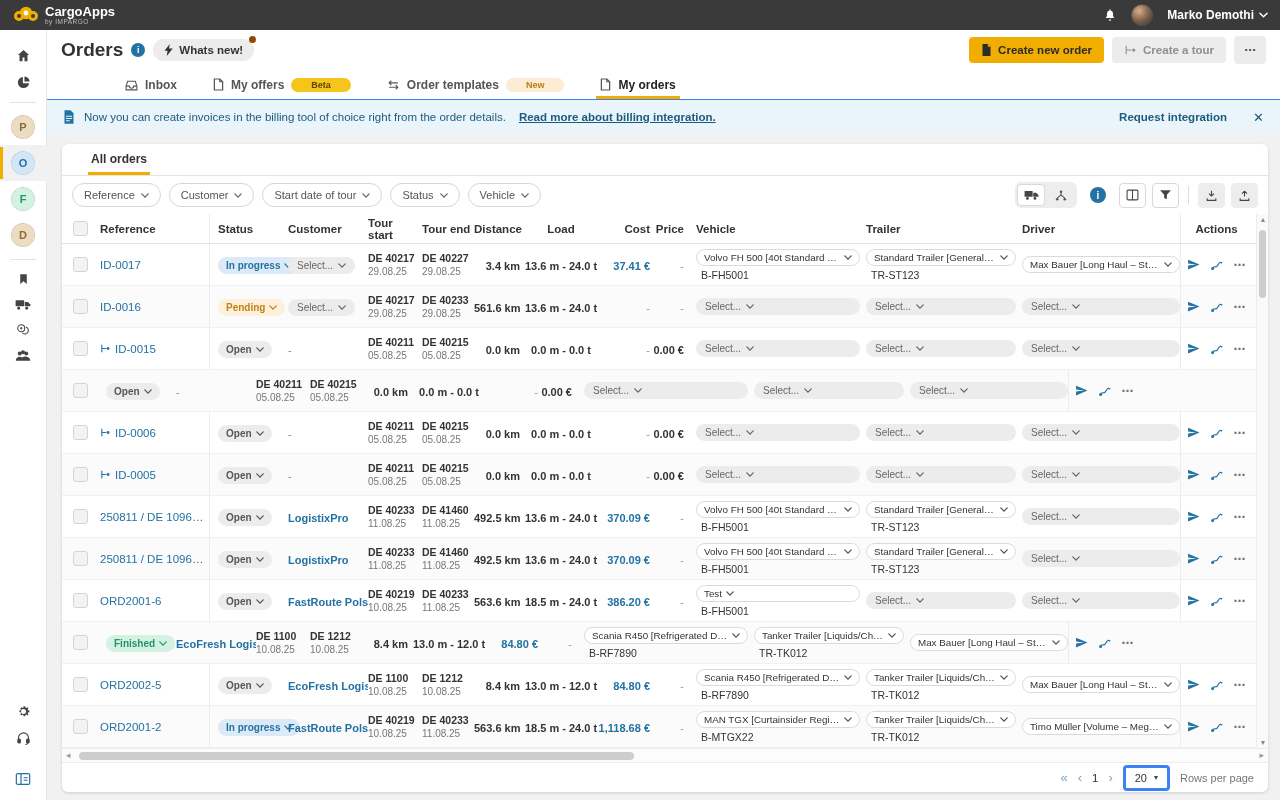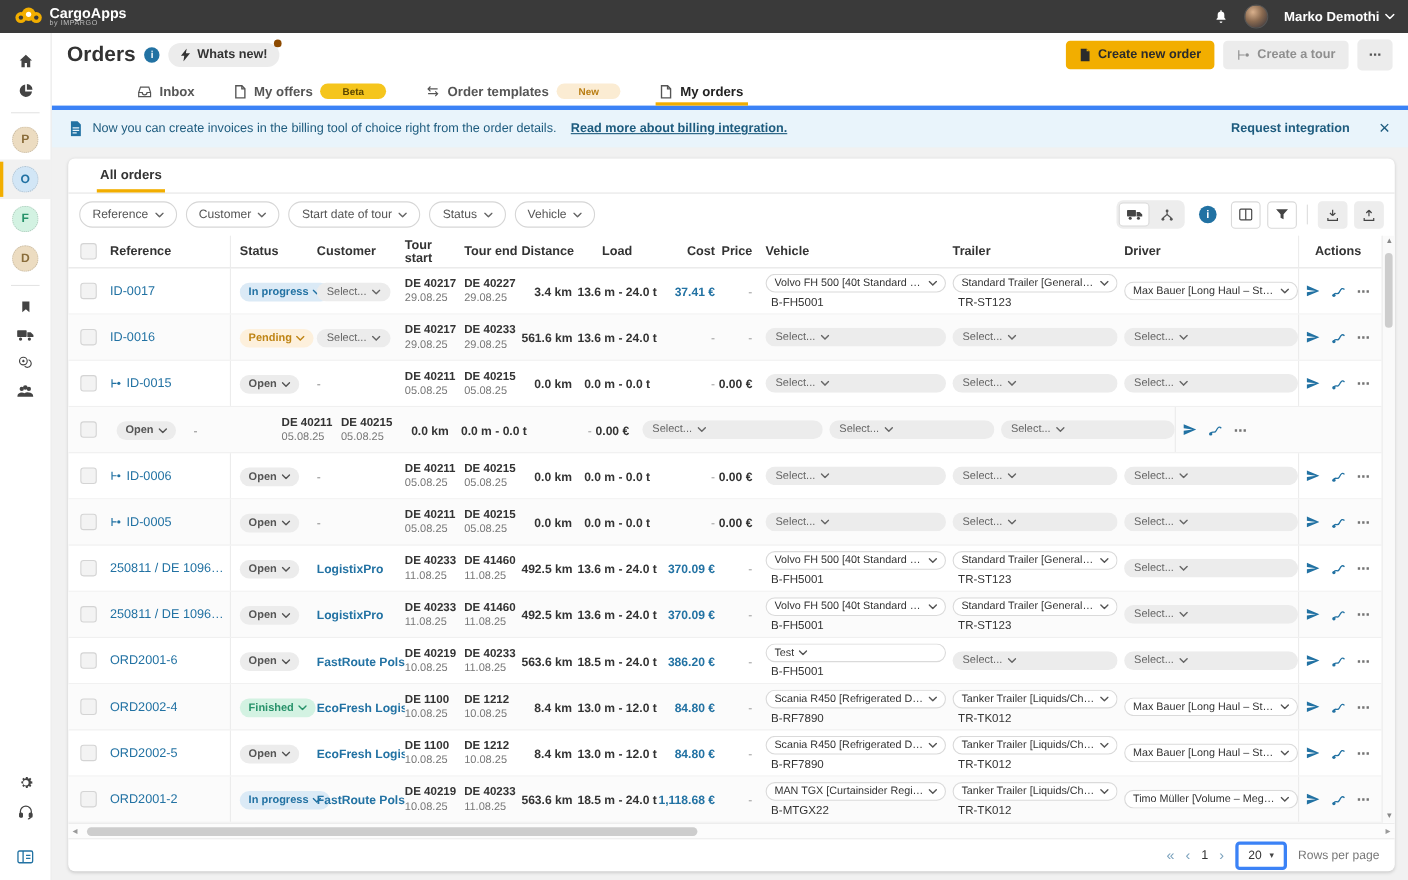--- a/index.html
+++ b/index.html
@@ -27,21 +27,21 @@
   .page-title { font-size:19px; font-weight:bold; color:#333; }
   .info-dot { width:14px; height:14px; border-radius:50%; background:#2272a3; color:#fff; font-size:9px; font-weight:bold; display:flex; align-items:center; justify-content:center; cursor:pointer; }
   .whatsnew { position:relative; background:#ececec; border:none; border-radius:14px; padding:5px 11px; font-size:11.5px; font-weight:bold; color:#333; display:flex; align-items:center; gap:5px; cursor:pointer; font-family:inherit;justify-content:flex-end; }
   .whatsnew::after { content:""; position:absolute; top:-3px; right:-2px; width:7px; height:7px; border-radius:50%; background:#8d4a00; }
   .hdr-actions { margin-left:auto; display:flex; gap:8px; align-items:center; }
   .btn { border:none; border-radius:4px; font-size:11.5px; font-weight:bold; padding:7px 12px; display:flex; align-items:center; gap:6px; cursor:pointer; font-family:inherit; }
   .btn-primary { background:#f2ae00; color:#2b2b2b; }
   .btn-gray { background:#ececec; color:#555; }
   .btn-light { background:#ececec; color:#8f8f8f; }
   .btn-more { background:#ececec; width:32px; justify-content:center; color:#555; font-weight:bold; }
-  .tabs-row { background:#fff; height:30px; display:flex; align-items:stretch; gap:36px; padding-left:78px; border-bottom:4px solid #3b82f6; }
+  .tabs-row { background:#fff; height:30px; display:flex; align-items:stretch; gap:36px; padding-left:78px; border-bottom:1px solid #3b82f6; }
   .tab { display:flex; align-items:center; gap:7px; font-size:12px; font-weight:bold; color:#555; cursor:pointer; position:relative; }
   .tab.active { color:#222; }
   .tab.active::after { content:""; position:absolute; left:-4px; right:-4px; bottom:0; height:3px; background:#f2ae00; }
   .pill { font-size:9px; font-weight:bold; padding:2px 20px; border-radius:10px; }
   .pill-beta { background:#f5c51c; color:#5a4500; }
   .pill-new { background:#fbecd3; color:#b97d12; }
   .banner { background:#e9f4fb; height:34px; display:flex; align-items:center; padding:0 16px; gap:9px; }
   .banner-text { font-size:11.5px; color:#1d5b7e; }
   .banner-link { font-size:11.5px; color:#1d5b7e; font-weight:bold; text-decoration:underline; margin-left:4px; cursor:pointer; }
   .banner-right { margin-left:auto; display:flex; align-items:center; gap:26px; }
@@ -1035,23 +1035,20 @@
                       <circle cx="4.5" cy="16" r="2.6" fill="#2272a3"></circle>
                     </svg>
                   </span>
                   <span class="act-ellipsis">⋯</span>
                 </div>
               </div>
               <div class="trow alt">
                 <div class="c-check">
                   <span class="checkbox"></span>
                 </div>
-                <div class="c-ref">
-                  <span class="ref-link">ORD2002-4</span>
-                </div>
                 <div class="c-status"><span class="status-chip st-finished">
                     <span>Finished</span>
                     <svg class="chev" width="8" height="5" viewBox="0 0 10 6">
                       <path d="M1 1l4 4 4-4" fill="none" stroke="currentColor" stroke-width="1.6" stroke-linecap="round"></path>
                     </svg>
                   </span></div>
                 <div class="c-customer"><span class="cust-link">EcoFresh Logistics</span></div>
                 <div class="c-tstart">
                   <div class="tour-code">DE 1100</div>
                   <div class="tour-date">10.08.25</div>

